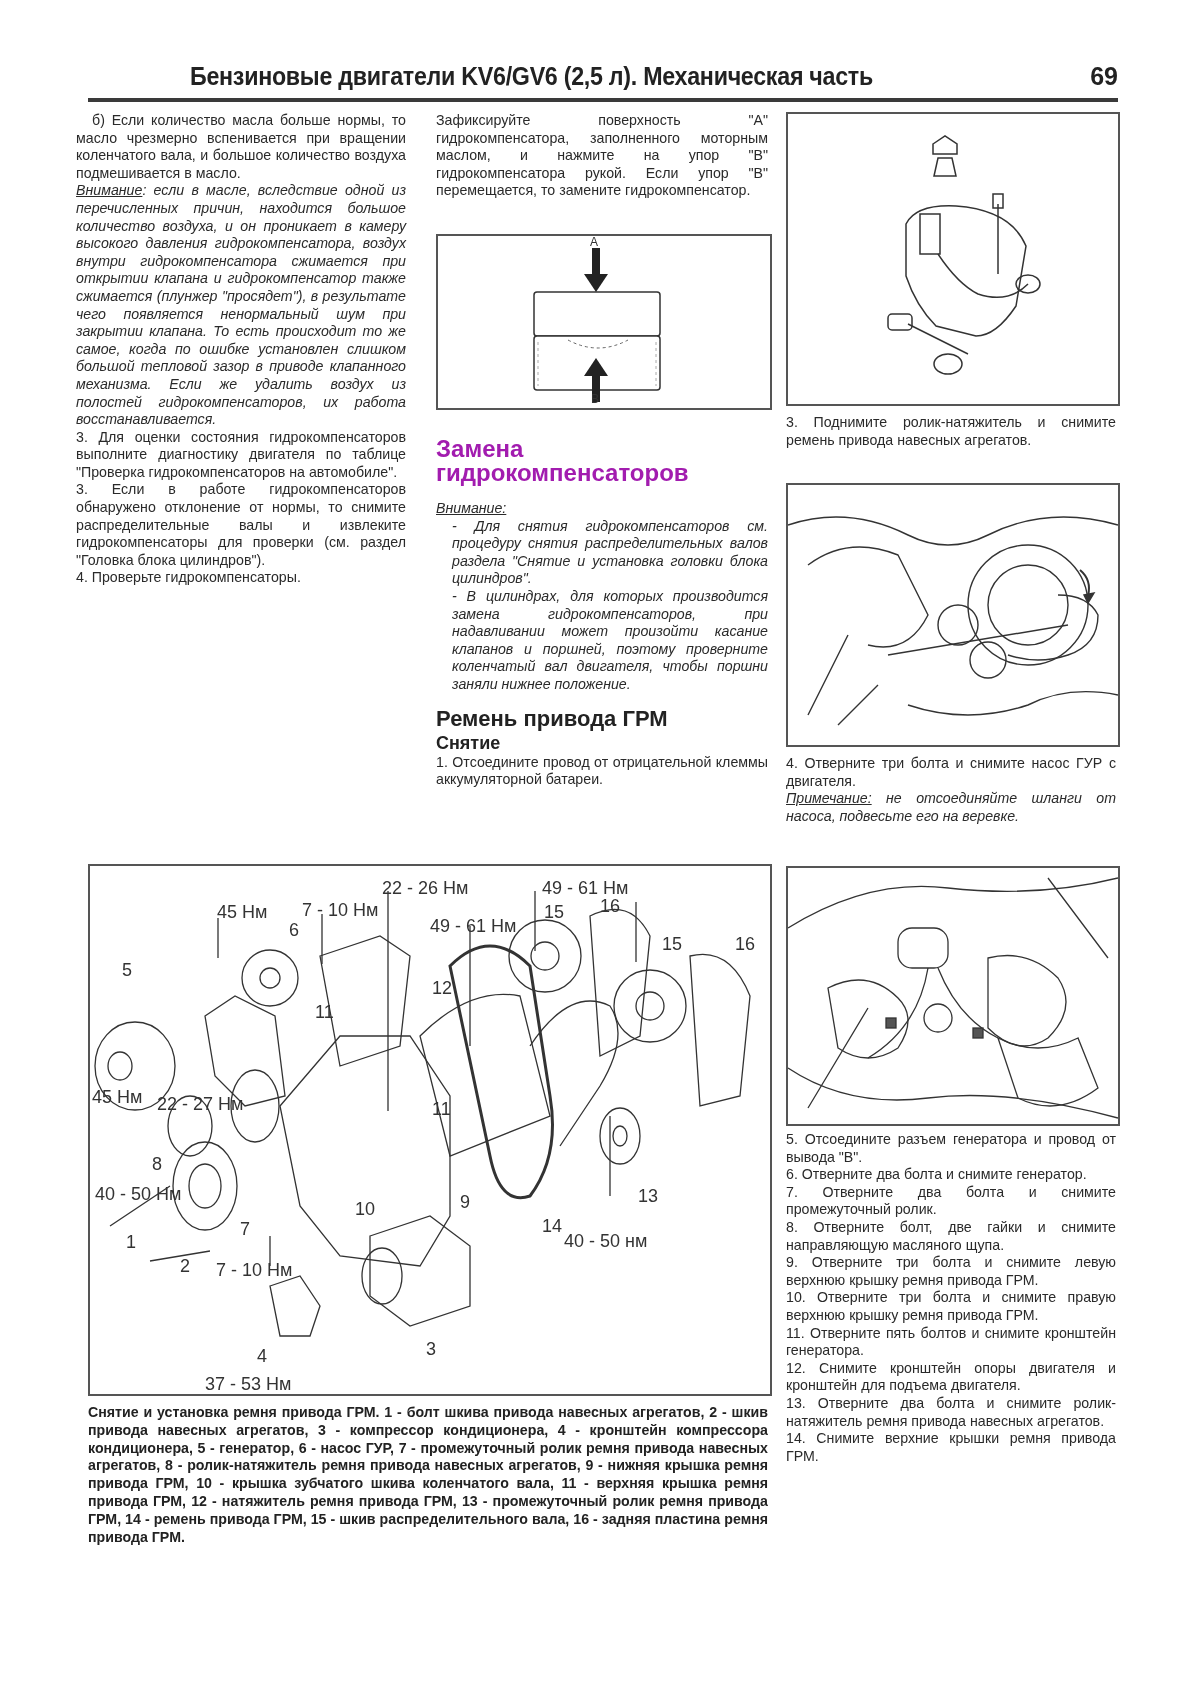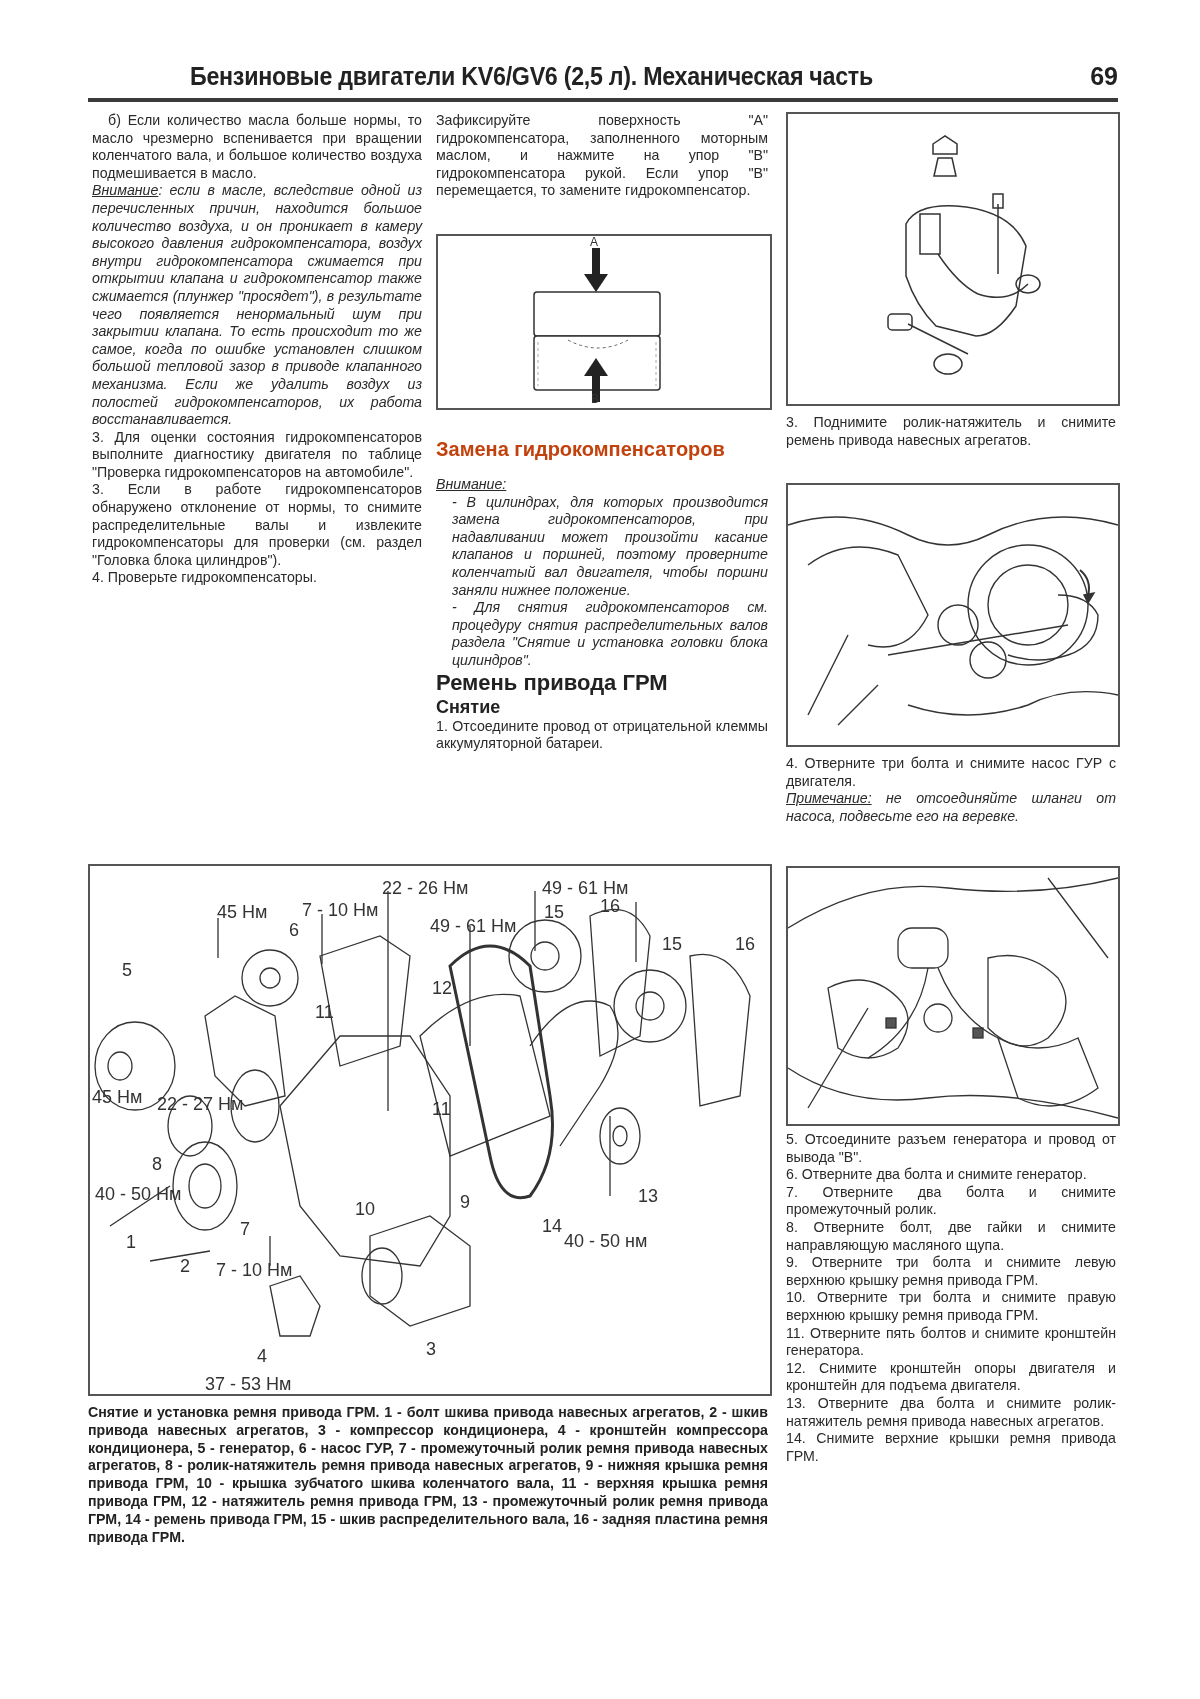--- a/index.html
+++ b/index.html
@@ -3,27 +3,27 @@
 <meta charset="utf-8">
 <style>
   html,body{margin:0;padding:0;background:#fff;}
   body{width:1200px;height:1699px;position:relative;overflow:hidden;font-family:"Liberation Sans",sans-serif;color:#2a2a2a;}
   .header{position:absolute;left:88px;top:62px;width:1030px;height:40px;}
   .header .title{position:absolute;left:102px;top:0;font-size:25px;font-weight:bold;letter-spacing:-0.3px;transform:scaleX(0.93);transform-origin:left;color:#222;}
   .header .pagenum{position:absolute;right:0;top:0;font-size:25px;font-weight:bold;color:#222;}
   .header .rule{position:absolute;left:0;top:36px;width:1030px;height:4px;background:#3a3a3a;}
   .col{position:absolute;font-size:14.2px;line-height:17.6px;text-align:justify;}
   .col p{margin:0;}
-  .col1{left:92px;top:112px;width:330px;}
+  .col1{left:76px;top:112px;width:330px;}
   .col2{left:436px;top:112px;width:332px;}
   .col3{left:786px;top:112px;width:330px;}
   .ital{font-style:italic;}
   .ul{text-decoration:underline;}
   .ind{text-indent:16px;}
-  .h2{font-weight:bold;font-size:20px;line-height:24px;margin:0;color:#c2410c;}
+  .h2{font-weight:bold;font-size:24px;line-height:24px;margin:0;color:#a21caf;}
   .h2big{font-weight:bold;font-size:22px;line-height:26px;margin:0;color:#222;}
   .h3{font-weight:bold;font-size:18px;line-height:22px;margin:0;color:#222;}
   .fig{position:absolute;border:2px solid #555;background:#fff;overflow:hidden;}
   .caption{position:absolute;left:88px;top:1404px;width:680px;font-size:14.2px;line-height:17.8px;font-weight:bold;text-align:justify;color:#222;}
   .lbl{position:absolute;font-size:18px;color:#333;white-space:nowrap;}
   svg{display:block;}
 </style>
 </head>
 <body>
 
@@ -56,23 +56,23 @@
     <polygon points="146,140 170,140 158,122" fill="#222"></polygon>
     <rect x="154" y="140" width="8" height="26" fill="#222"></rect>
   </svg>
   <span class="lbl" style="left:152px;top:-1px;font-size:12px;">A</span>
   <span class="lbl" style="left:153px;top:156px;font-size:12px;">B</span>
 </div>
 
 <div class="col col2" style="top:437px;">
   <p class="h2">Замена гидрокомпенсаторов</p>
   <p class="ital ul" style="margin-top:15px;">Внимание:</p>
+  <p class="ital" style="padding-left:16px;">- Для снятия гидрокомпенсаторов см. процедуру снятия распределительных валов раздела "Снятие и установка головки блока цилиндров".</p>
   <p class="ital" style="padding-left:16px;">- В цилиндрах, для которых производится замена гидрокомпенсаторов, при надавливании может произойти касание клапанов и поршней, поэтому проверните коленчатый вал двигателя, чтобы поршни заняли нижнее положение.</p>
-  <p class="ital" style="padding-left:16px;">- Для снятия гидрокомпенсаторов см. процедуру снятия распределительных валов раздела "Снятие и установка головки блока цилиндров".</p>
-  <p class="h2big" style="margin-top:0;">Ремень привода ГРМ</p>
+  <p class="h2big" style="margin-top:12px;">Ремень привода ГРМ</p>
   <p class="h3">Снятие</p>
   <p>1. Отсоедините провод от отрицательной клеммы аккумуляторной батареи.</p>
 </div>
 
 <div class="fig" style="left:786px;top:112px;width:330px;height:290px;">
   <svg width="330" height="290">
     <g fill="none" stroke="#333" stroke-width="1.5">
       <path d="M145 30 l12 -8 l12 8 l0 10 l-24 0 z"></path>
       <path d="M150 44 l14 0 l4 18 l-22 0 z"></path>
       <path d="M118 110 q10 -20 50 -18 q55 4 70 40 l-10 60 q-20 30 -40 30 l-40 -10 q-20 -20 -30 -50 z"></path>

